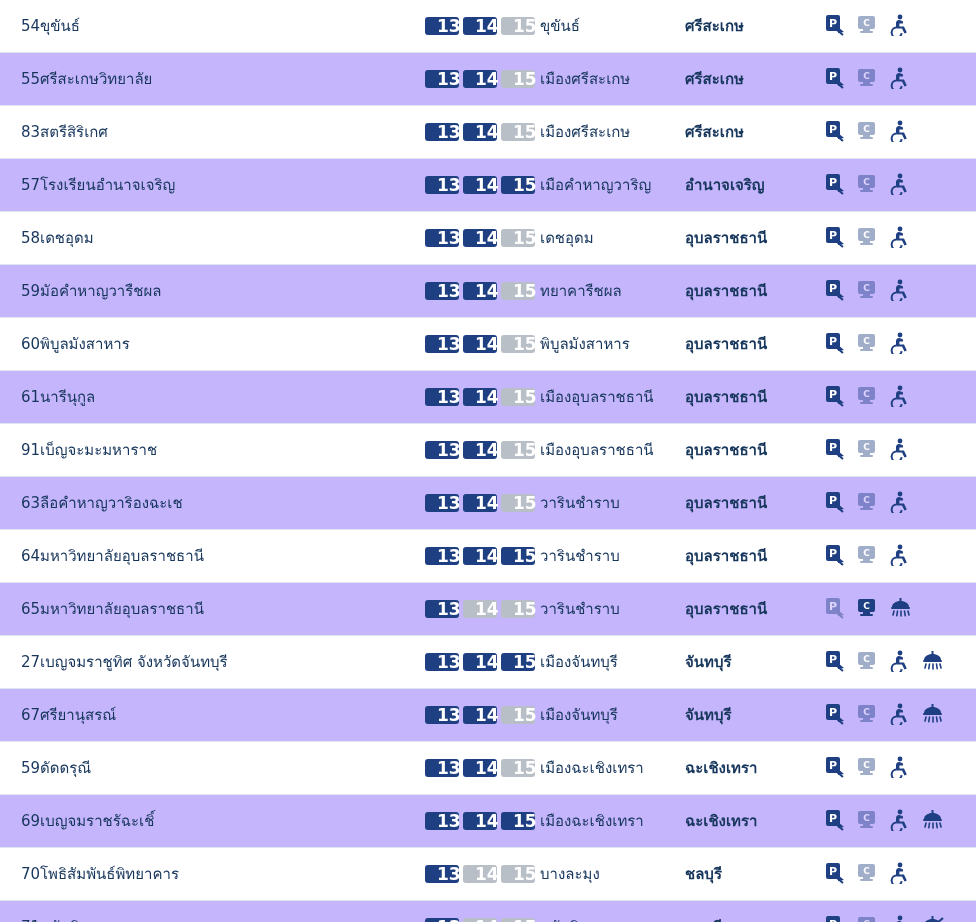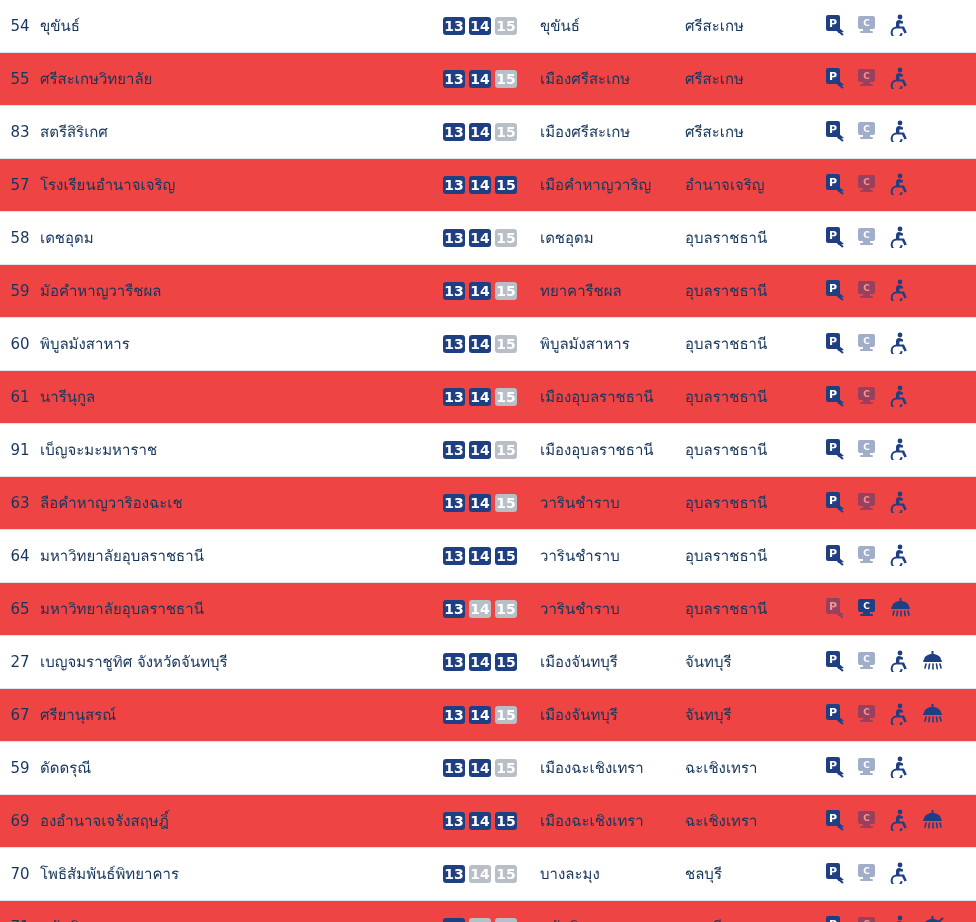--- a/index.html
+++ b/index.html
@@ -15,33 +15,33 @@
   }
   table.venue-table {
     width: 976px;
     border-collapse: collapse;
     table-layout: fixed;
   }
   table.venue-table tr.row-even {
     background: #ffffff;
   }
   table.venue-table tr.row-odd {
-    background: #ef4444;
+    background: #c4b5fd;
   }
   table.venue-table td {
     border-bottom: 1px solid #dfe5ec;
     padding: 0;
     vertical-align: middle;
     height: 52px;
     font-size: 15px;
     color: #17365c;
   }
   td.col-num {
     width: 40px;
-    text-align: center;
+    text-align: right;
     padding-right: 10px;
     color: #4a5f7a;
     font-size: 15px;
     margin-left: 40px;
   }
   td.col-name {
     width: 380px;
     padding-left: 6px;
     font-size: 15px;
     color: #17365c;
@@ -55,38 +55,40 @@
     width: 145px;
     padding-left: 14px;
     font-size: 15px;
     color: #17365c;
   }
   td.col-province {
     width: 140px;
     padding-left: 8px;
     font-size: 15px;
     color: #17365c;
+    font-weight: bold;
   }
   td.col-icons {
     width: 151px;
     padding-left: 10px;
     white-space: nowrap;
   }
   .badge {
     display: inline-block;
     width: 22px;
     height: 18px;
     line-height: 18px;
     border-radius: 3px;
-    font-size: 14px;
+    font-size: 17px;
     font-weight: bold;
     color: #ffffff;
     text-align: center;
     margin: 0 2px;
     font-family: "DejaVu Sans", "Liberation Sans", sans-serif;
+    padding-left: 12px;
   }
   .badge.on {
     background: #1f3f83;
   }
   .badge.off {
     background: #b9bfc7;
   }
   .icon {
     display: inline-block;
     width: 22px;
@@ -460,21 +462,21 @@
               <rect x="6" y="15" width="7" height="2" fill="#1f3f83"></rect>
               <rect x="3" y="17" width="13" height="2" rx="1" fill="#1f3f83"></rect>
             </svg></span><span class="icon"><svg width="20" height="22" viewBox="0 0 20 22">
               <circle cx="11" cy="3" r="2.4" fill="#1f3f83"></circle>
               <path d="M10 6 C8 6 7 7.5 7 9 L7 13 C7 14 7.8 14.6 8.8 14.6 L13 14.6 L15.5 19.5 L17.8 18.4 L15 12.6 L10.4 12.6 L10.4 9.6 L14 9.6 L14 7.4 L12 6.4 Z" fill="#1f3f83"></path>
               <path d="M7.5 13.6 A5 5 0 1 0 12.6 19.2" fill="none" stroke="#1f3f83" stroke-width="2"></path>
             </svg></span></td>
       </tr>
       <tr class="row-odd">
         <td class="col-num">69</td>
-        <td class="col-name">องอำนาจเจรังสฤษฎิ์</td>
+        <td class="col-name">เบญจมราชรัฉะเชิ์</td>
         <td class="col-badges"><span class="badge on">13</span><span class="badge on">14</span><span class="badge on">15</span></td>
         <td class="col-district">เมืองฉะเชิงเทรา</td>
         <td class="col-province">ฉะเชิงเทรา</td>
         <td class="col-icons"><span class="icon"><svg width="20" height="22" viewBox="0 0 20 22">
               <rect x="1" y="1" width="14" height="16" rx="2" fill="#1f3f83"></rect>
               <text x="8" y="13" font-size="11" font-weight="bold" fill="#ffffff" text-anchor="middle" font-family="DejaVu Sans">P</text>
               <path d="M13 13 L19 18 L13 19 Z" fill="#1f3f83"></path>
               <path d="M12 16 L18 21" stroke="#1f3f83" stroke-width="2"></path>
             </svg></span><span class="icon dim"><svg width="20" height="22" viewBox="0 0 20 22">
               <rect x="1" y="2" width="17" height="13" rx="2" fill="#1f3f83"></rect>

